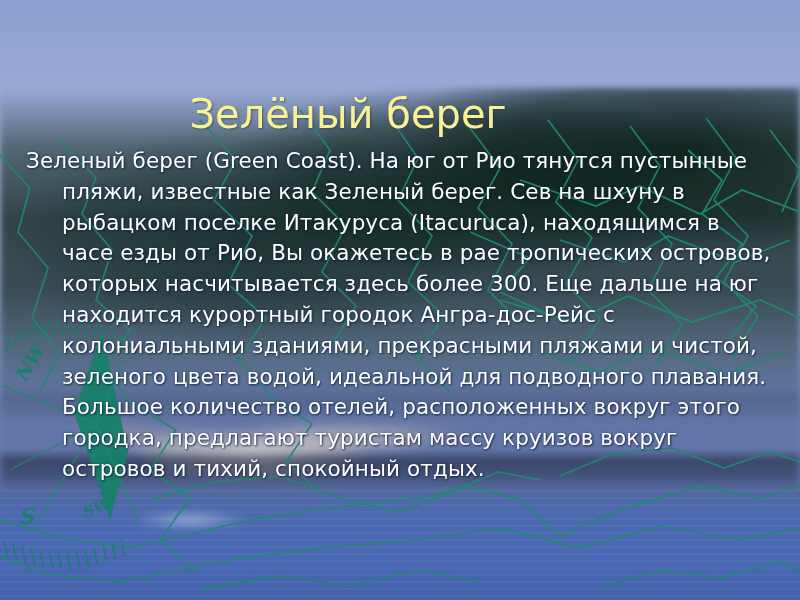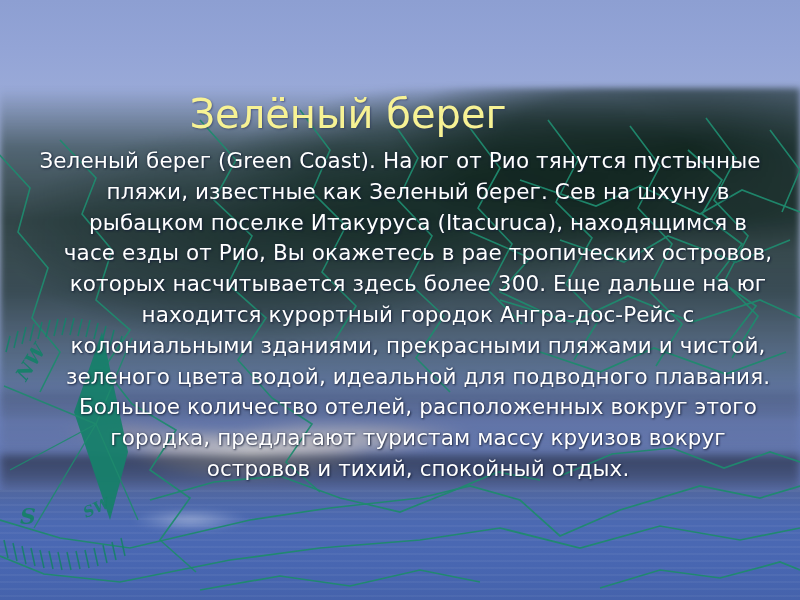--- a/index.html
+++ b/index.html
@@ -125,21 +125,20 @@
     color: #F7F294;
     text-shadow: 1px 1px 2px rgba(40,50,90,0.55);
     white-space: pre;
     margin-top: 47px;
   }
   .body-block {
     position: absolute;
     left: 26px;
     top: 146px;
     width: 748px;
-    text-align: center;
   }
   .body-para {
     margin: 0;
     color: #FFFFFF;
     font-size: 21.5px;
     line-height: 30.8px;
     letter-spacing: 0.1px;
     text-indent: 0;
     padding-left: 36px;
     text-shadow: 1px 1px 2px rgba(20,30,55,0.75),

